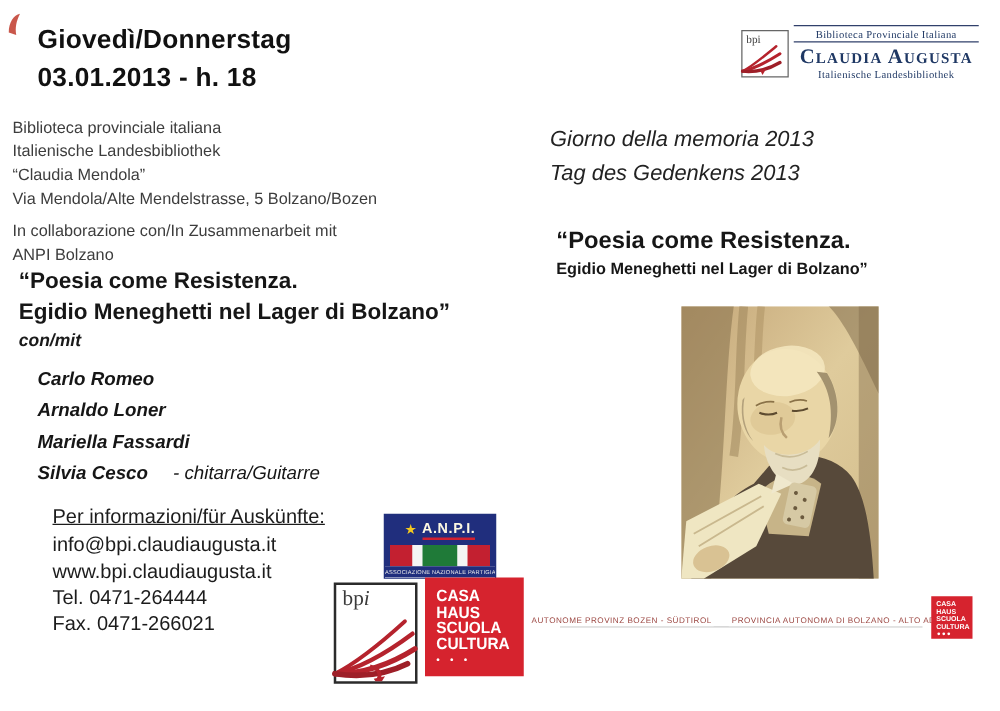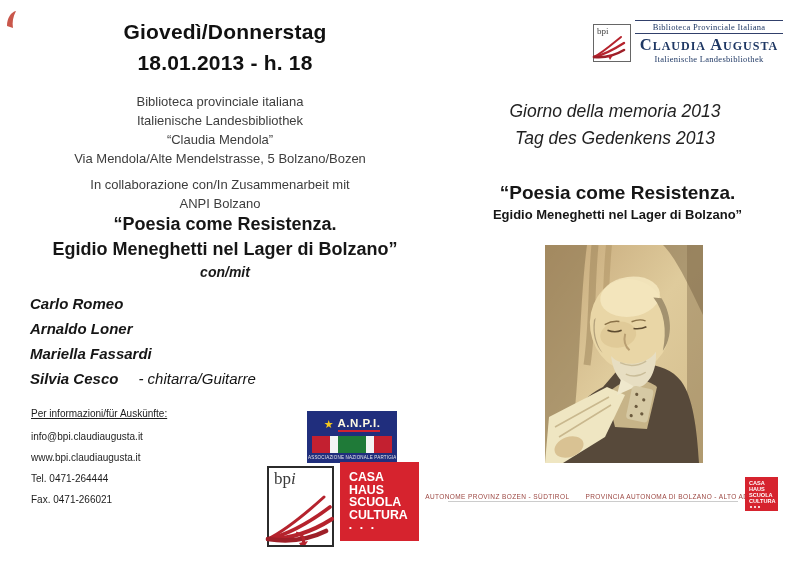--- a/index.html
+++ b/index.html
@@ -1,31 +1,31 @@
 <!DOCTYPE html>
 <html><head>
 <meta charset="utf-8">
 <style>
   html,body { margin:0; padding:0; background:#fff; }
   .page {
     position:relative; width:800px; height:569px; background:#ffffff;
     font-family:"Liberation Sans", sans-serif; color:#1a1a1a; overflow:hidden;
   }
   .abs { position:absolute; }
-  .center { text-align:center; }
+  .center { text-align:left; }
 
   
   .head-block { left:30px; top:16px; width:390px; font-size:21px; font-weight:bold; line-height:31px; letter-spacing:.2px; color:#111; }
   .venue-block { left:10px; top:92px; width:420px; font-size:13px; line-height:19px; color:#3d3d3d; }
   .collab-block { left:10px; top:175px; width:420px; font-size:13px; line-height:19px; color:#3d3d3d; }
   .ltitle-block { left:15px; top:212px; width:420px; font-size:18px; font-weight:bold; line-height:25px; color:#161616; }
   .conmit { left:15px; top:264px; width:420px; font-size:14px; font-weight:bold; font-style:italic; }
   .speakers-block { left:30px; top:291px; width:330px; font-size:15px; font-weight:bold; font-style:italic; line-height:25px; color:#161616; }
   .speaker-role { font-weight:normal; margin-left:20px; }
-  .info-block { left:31px; top:403px; width:260px; font-size:10px; line-height:21px; color:#1c1c1c; }
+  .info-block { left:42px; top:403px; width:260px; font-size:16px; line-height:21px; color:#1c1c1c; }
   .info-heading { text-decoration:underline; margin-bottom:2px; }
 
   
   .anpi { left:308px; top:412px; width:88px; height:50px; display:flex; flex-direction:column; box-shadow:0 0 0 1px #20307c; }
   .anpi-top { height:24px; background:#202e7d; display:flex; align-items:center; justify-content:center; gap:4px; }
   .anpi-star { color:#f4c81e; font-size:11px; line-height:11px; }
   .anpi-acronym { font-size:11.5px; font-weight:bold; color:#fdf8e2; border-bottom:2px solid #d22130; line-height:13px; letter-spacing:.5px; }
   .anpi-stripes { height:17px; display:flex; }
   .anpi-stripes span { height:100%; }
   .s-blue { width:4px; background:#202e7d; }
@@ -75,21 +75,21 @@
 <body>
 
 <div class="page">
 
   <svg class="abs corner-mark" width="16" height="24" viewBox="0 0 16 24">
     <path d="M3 18 C3 10 7 4 12 3 C9 9 8 14 9 20 Z" fill="#c0392b" opacity="0.85"></path>
   </svg>
 
   <div class="abs head-block center">
     <div>Giovedì/Donnerstag</div>
-    <div>18.01.2013 - h. 18</div>
+    <div>03.01.2013 - h. 18</div>
   </div>
 
   <div class="abs venue-block center">
     <div>Biblioteca provinciale italiana</div>
     <div>Italienische Landesbibliothek</div>
     <div>“Claudia Mendola”</div>
     <div>Via Mendola/Alte Mendelstrasse, 5 Bolzano/Bozen</div>
   </div>
 
   <div class="abs collab-block center">

